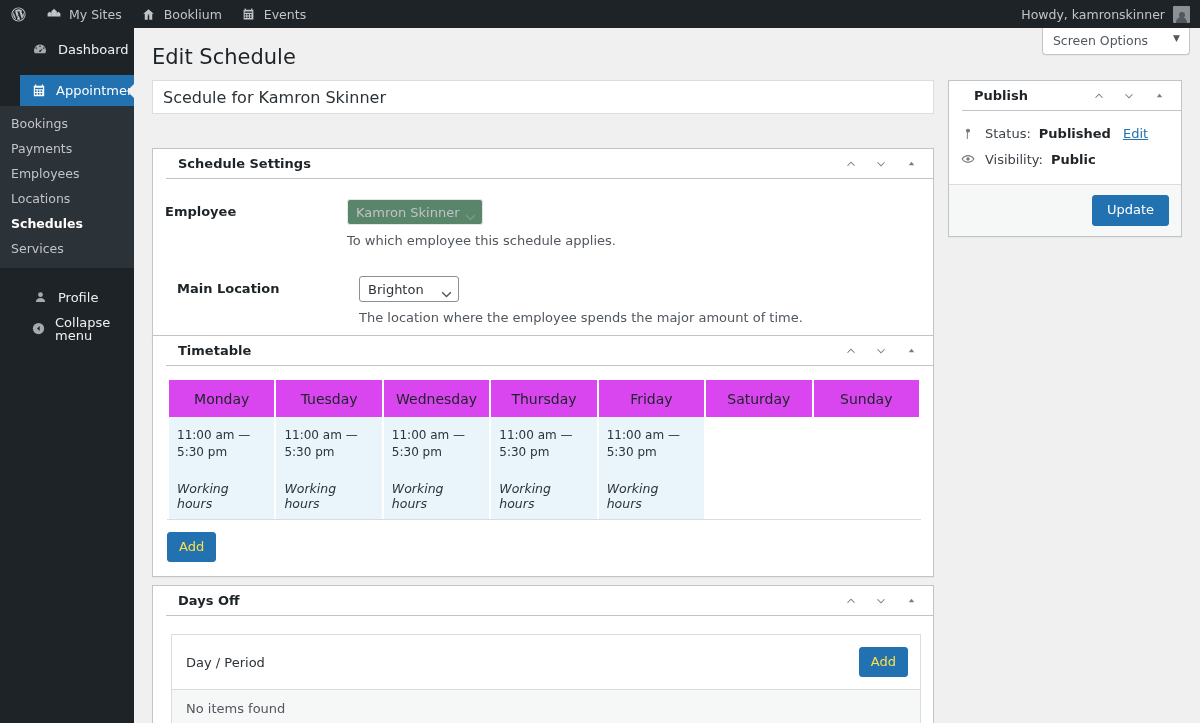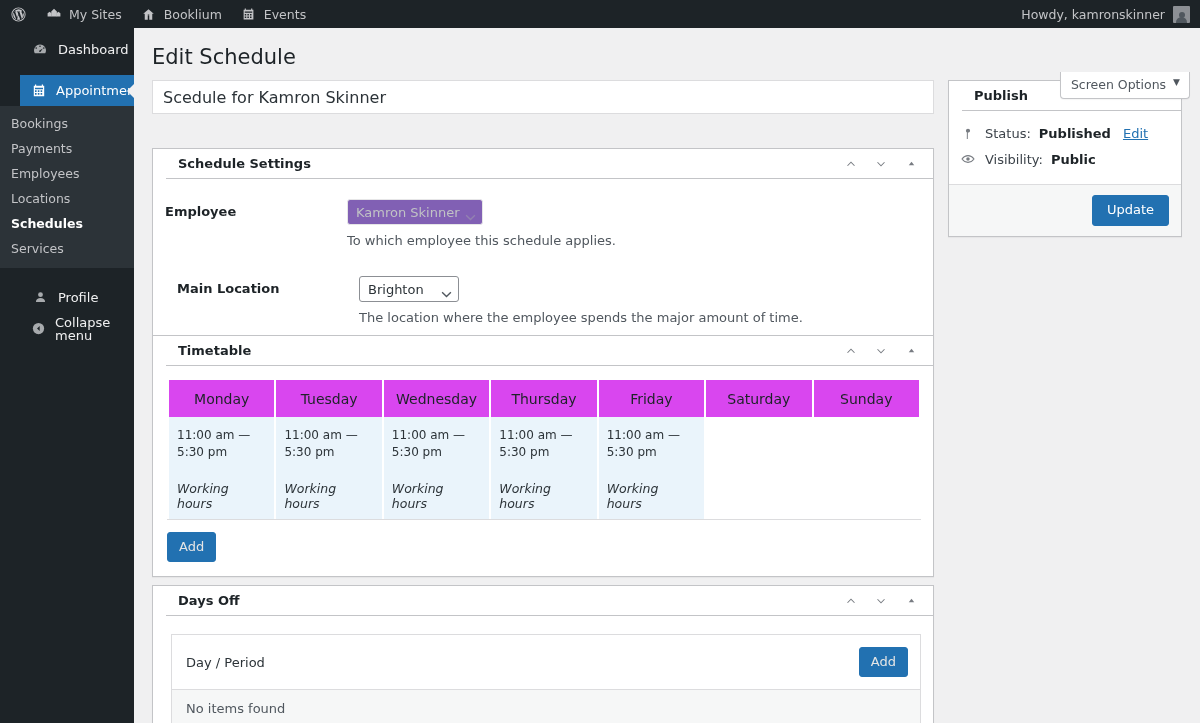--- a/index.html
+++ b/index.html
@@ -106,23 +106,22 @@
     z-index: 5;
   }
   .screen-options-btn {
     background: #fff;
     border: 1px solid #c3c4c7;
     border-top: none;
     border-radius: 0 0 4px 4px;
     padding: 5px 9px 6px 10px;
     font-size: 12.5px;
     color: #50575e;
-    display: flex; align-items: flex-start; gap: 7px;
+    display: flex; align-items: flex-start; gap: 25px;
     box-shadow: 0 1px 1px rgba(0,0,0,.04);
-    margin-top: 44px;
   }
   .so-caret { font-size: 9px; color: #50575e; }
 
   .page-title {
     position: absolute; top: 16px; left: 18px;
     font-size: 21px; font-weight: 400;
     color: #1d2327;
     line-height: 1.3;
   }
 
@@ -181,21 +180,21 @@
     padding: 0 22px 0 8px;
     font-family: "DejaVu Sans", "Liberation Sans", sans-serif;
     -webkit-appearance: none; appearance: none;
   }
   .select-wrap { position: relative; display: inline-block; }
   .select-wrap .chev {
     position: absolute; right: 7px; top: 50%;
     margin-top: -3px; pointer-events: none;
   }
   select.wp-select:disabled {
-    background: #4c1d95;
+    background: #14532d;
     border-color: #dcdcde;
     color: #a7aaad;
   }
   .select-wrap.disabled .chev { opacity: .45; }
 
   
   .tt-table {
     width: 100%;
     border-collapse: separate;
     border-spacing: 2px 0;
@@ -224,21 +223,21 @@
     border-top: 1px solid #dcdcde;
     margin-top: 0px;
     padding-top: 12px;
   }
 
   .btn-primary {
     display: inline-block;
     background: #2271b1;
     border: 1px solid #2271b1;
     border-radius: 3px;
-    color: #e5e5e5;
+    color: #fde047;
     font-size: 13px;
     line-height: 1;
     padding: 7px 11px 8px 11px;
     font-family: "DejaVu Sans", "Liberation Sans", sans-serif;
   }
 
   
   .dayoff-inner { border: 1px solid #dcdcde; }
   .dayoff-bar {
     display: flex; align-items: center;

